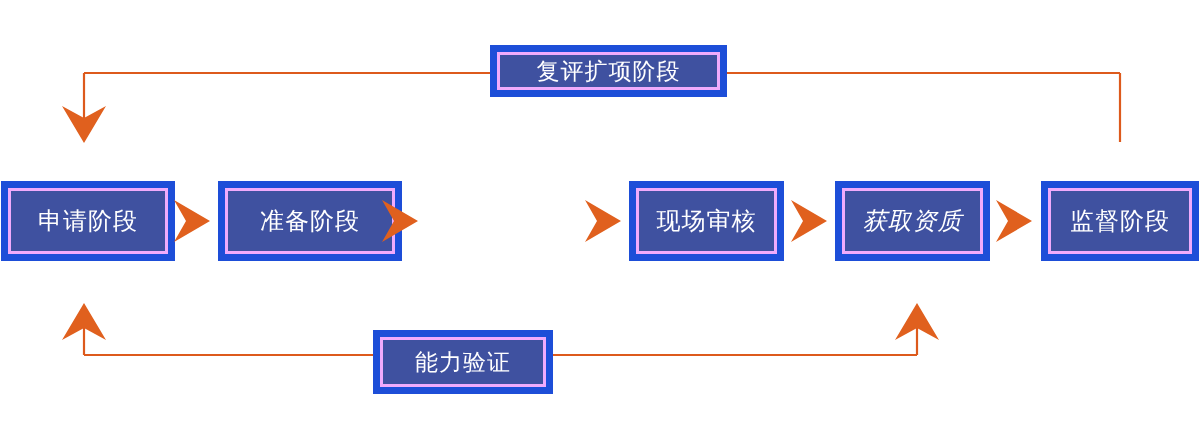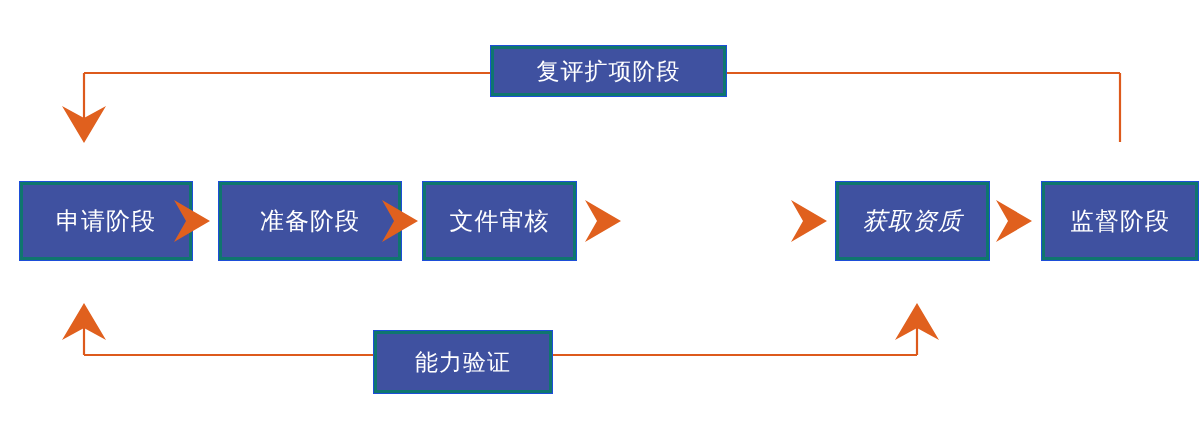--- a/index.html
+++ b/index.html
@@ -31,22 +31,22 @@
     width: 1200px;
     height: 433px;
     z-index: 1;
   }
 
   
   .node {
     position: absolute;
     z-index: 3;
     box-sizing: border-box;
-    background: #0f766e;
-    border: 1px solid #1d4ed8;
+    background: #f0abfc;
+    border: 7px solid #1d4ed8;
     padding: 3px;
   }
   .node-inner {
     width: 100%;
     height: 100%;
     box-sizing: border-box;
     background: #3f51a0;
     border: 1px solid #3f51a0;
     display: flex;
     align-items: center;
@@ -56,21 +56,21 @@
     color: #ffffff;
     font-size: 24px;
     line-height: 1;
     letter-spacing: 1px;
     white-space: nowrap;
     font-weight: 400;
   }
 
   
   .row-node { top: 181px; height: 80px; }
-  .n1 { left: 19px;    width: 174px; }
+  .n1 { left: 1px;    width: 174px; }
   .n2 { left: 218px;  width: 184px; }
   .n3 { left: 422px;  width: 155px; }
   .n4 { left: 629px;  width: 155px; }
   .n5 { left: 835px;  width: 155px; font-style: italic; }
   .n6 { left: 1041px; width: 158px; }
 
   .node-top {
     left: 490px;
     top: 45px;
     width: 237px;
@@ -146,26 +146,26 @@
       <span class="node-label">申请阶段</span>
     </div>
   </div>
 
   <div class="node row-node n2">
     <div class="node-inner">
       <span class="node-label">准备阶段</span>
     </div>
   </div>
 
-  <div class="node row-node n3">
+
+  <div class="node row-node n4">
     <div class="node-inner">
-      <span class="node-label">文件审核</span>
+      <span class="node-label">现场审核</span>
     </div>
   </div>
-
 
   <div class="node row-node n5">
     <div class="node-inner">
       <span class="node-label">获取资质</span>
     </div>
   </div>
 
   <div class="node row-node n6">
     <div class="node-inner">
       <span class="node-label">监督阶段</span>

